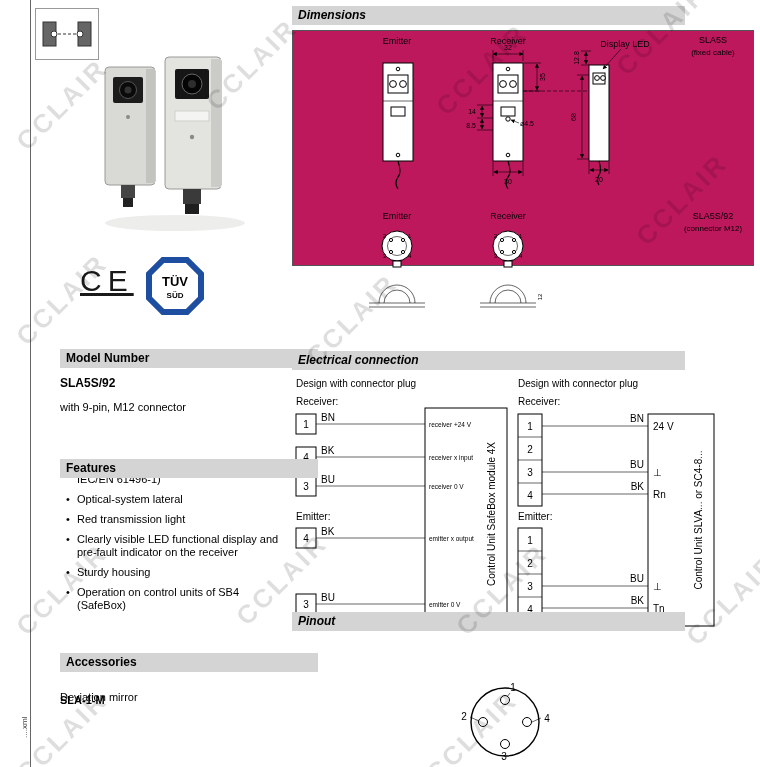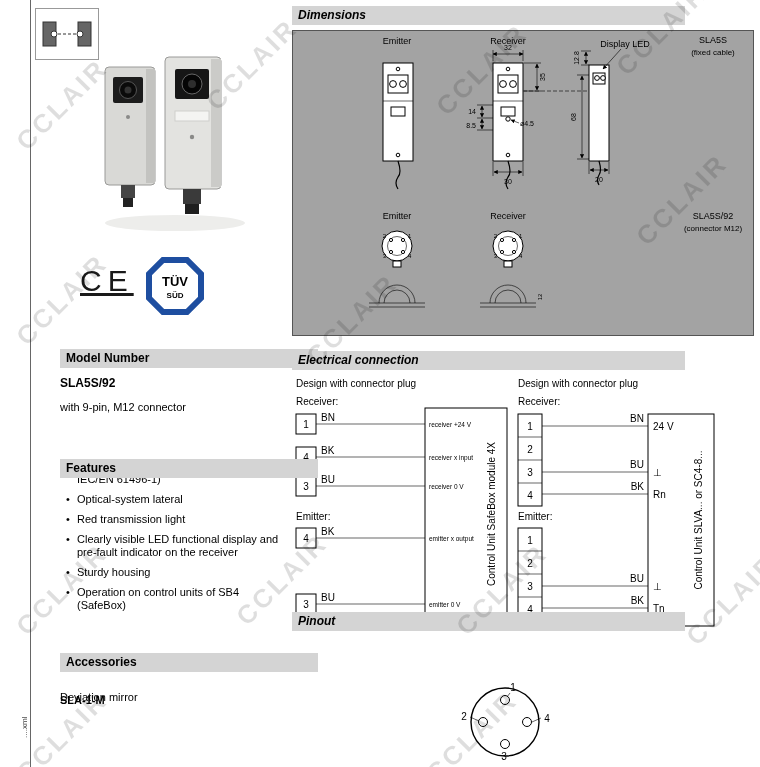--- a/index.html
+++ b/index.html
@@ -14,22 +14,22 @@
   .hdr.l{left:60px;width:258px;}
   .hdr.r{left:292px;width:393px;font-style:italic;}
   .txt{position:absolute;font-size:11px;line-height:13px;}
   .b{font-weight:700;font-size:12px;}
   .logo-box{position:absolute;left:35px;top:8px;width:62px;height:50px;border:1px solid #999;
             display:flex;align-items:center;justify-content:center;background:#fff;}
   .ce{position:absolute;left:80px;top:264px;font-size:30px;letter-spacing:6px;color:#1a1a1a;text-decoration:underline;}
   ul.features{position:absolute;left:60px;top:456px;width:226px;margin:4px;padding:0;list-style:none;}
   ul.features li{font-size:11px;line-height:13px;margin-bottom:7px;padding-left:13px;position:relative;}
   ul.features li::before{content:"•";position:absolute;left:2px;top:0;}
-  .dimbox{position:absolute;left:292px;top:30px;width:462px;height:306px;border:1px solid #555;
-          box-sizing:border-box;background:#a3a3a3;}
+  .dimbox{position:absolute;left:292px;top:30px;width:462px;height:236px;border:1px solid #555;
+          box-sizing:border-box;background:#be185d;}
   .sidetext{position:absolute;left:20px;top:738px;font-size:8px;color:#444;
             transform:rotate(-90deg);transform-origin:left top;white-space:nowrap;}
   svg text{font-family:"Liberation Sans",sans-serif;fill:#000;}
   .t10{font-size:10px;} .t9{font-size:9px;} .t8{font-size:8px;} .t7{font-size:7px;}
   .t65{font-size:6.5px;} .t6{font-size:6px;}
   .part{fill:#fff;stroke:#000;stroke-width:1;}
   .thin{fill:none;stroke:#000;stroke-width:0.6;}
   .dim{fill:none;stroke:#000;stroke-width:0.6;}
   .cable{fill:none;stroke:#000;stroke-width:1.2;}
   .abs{position:absolute;}

